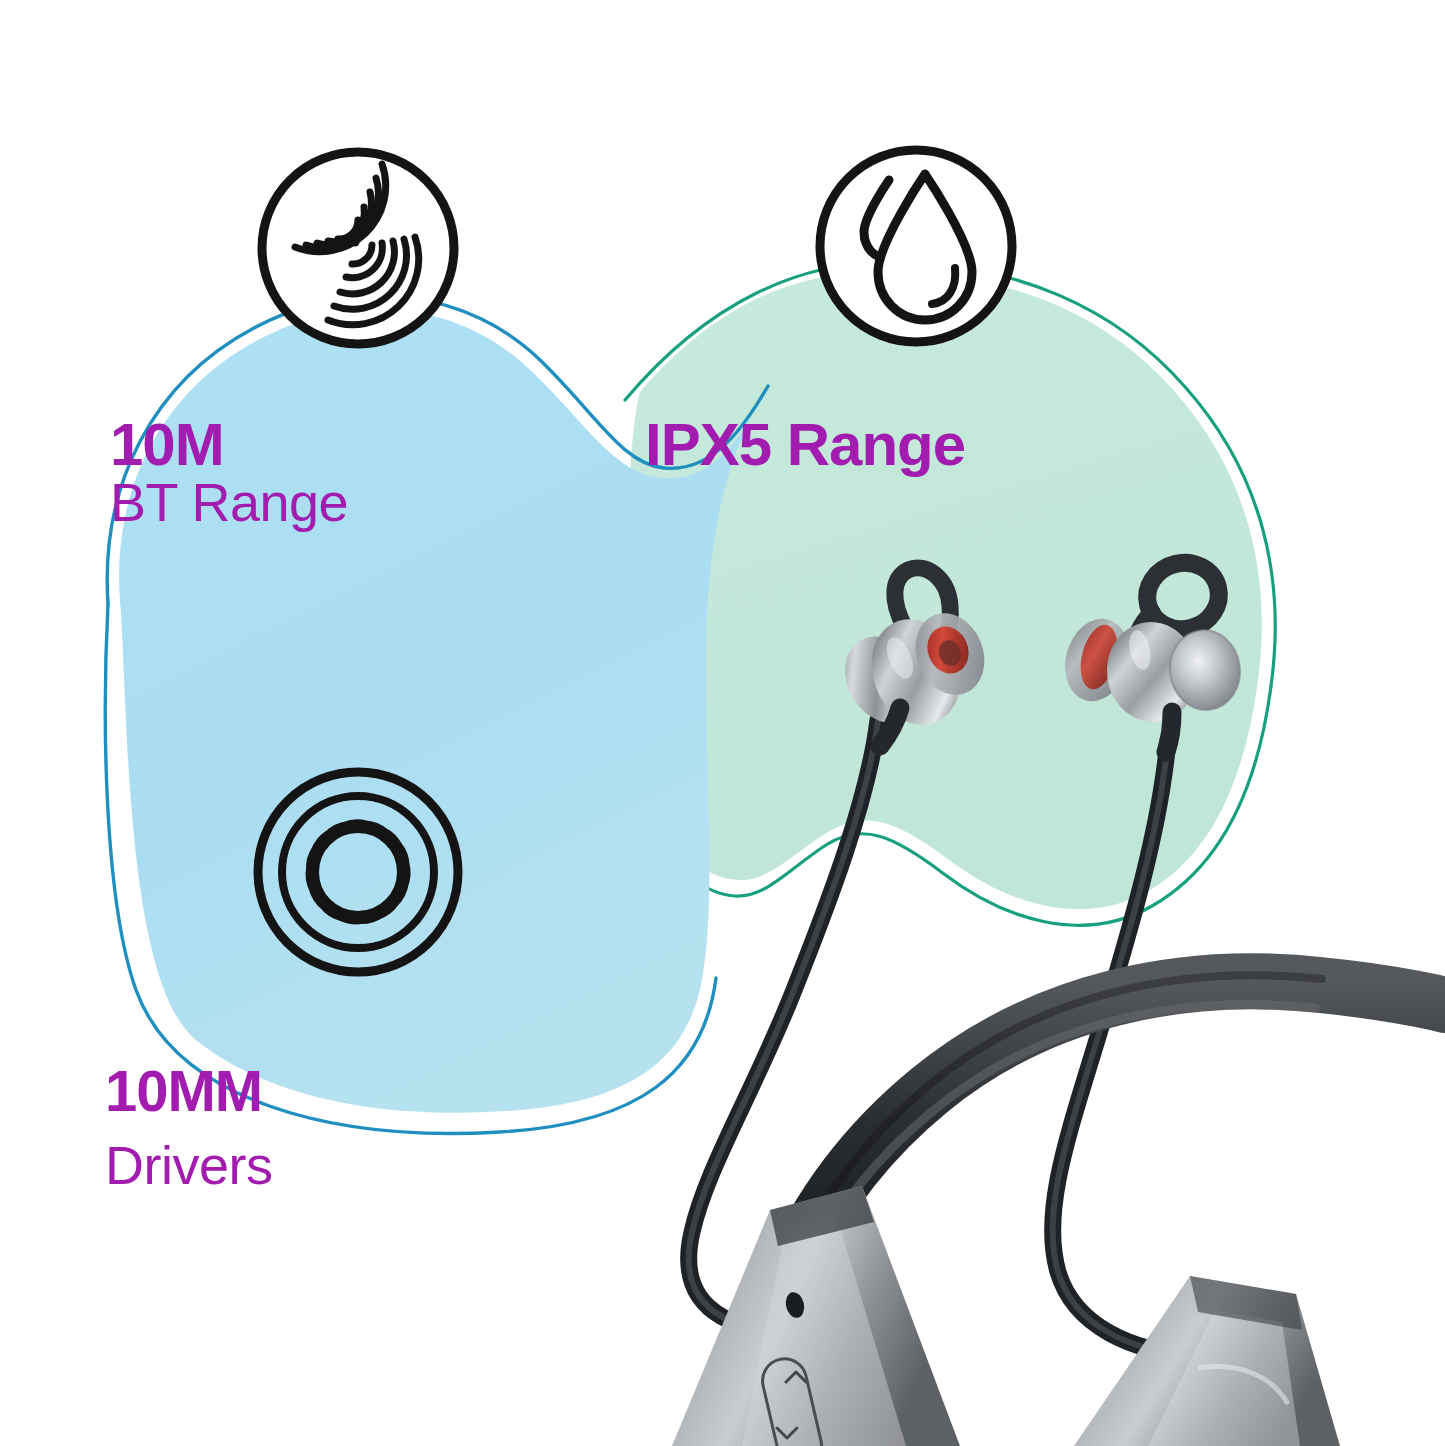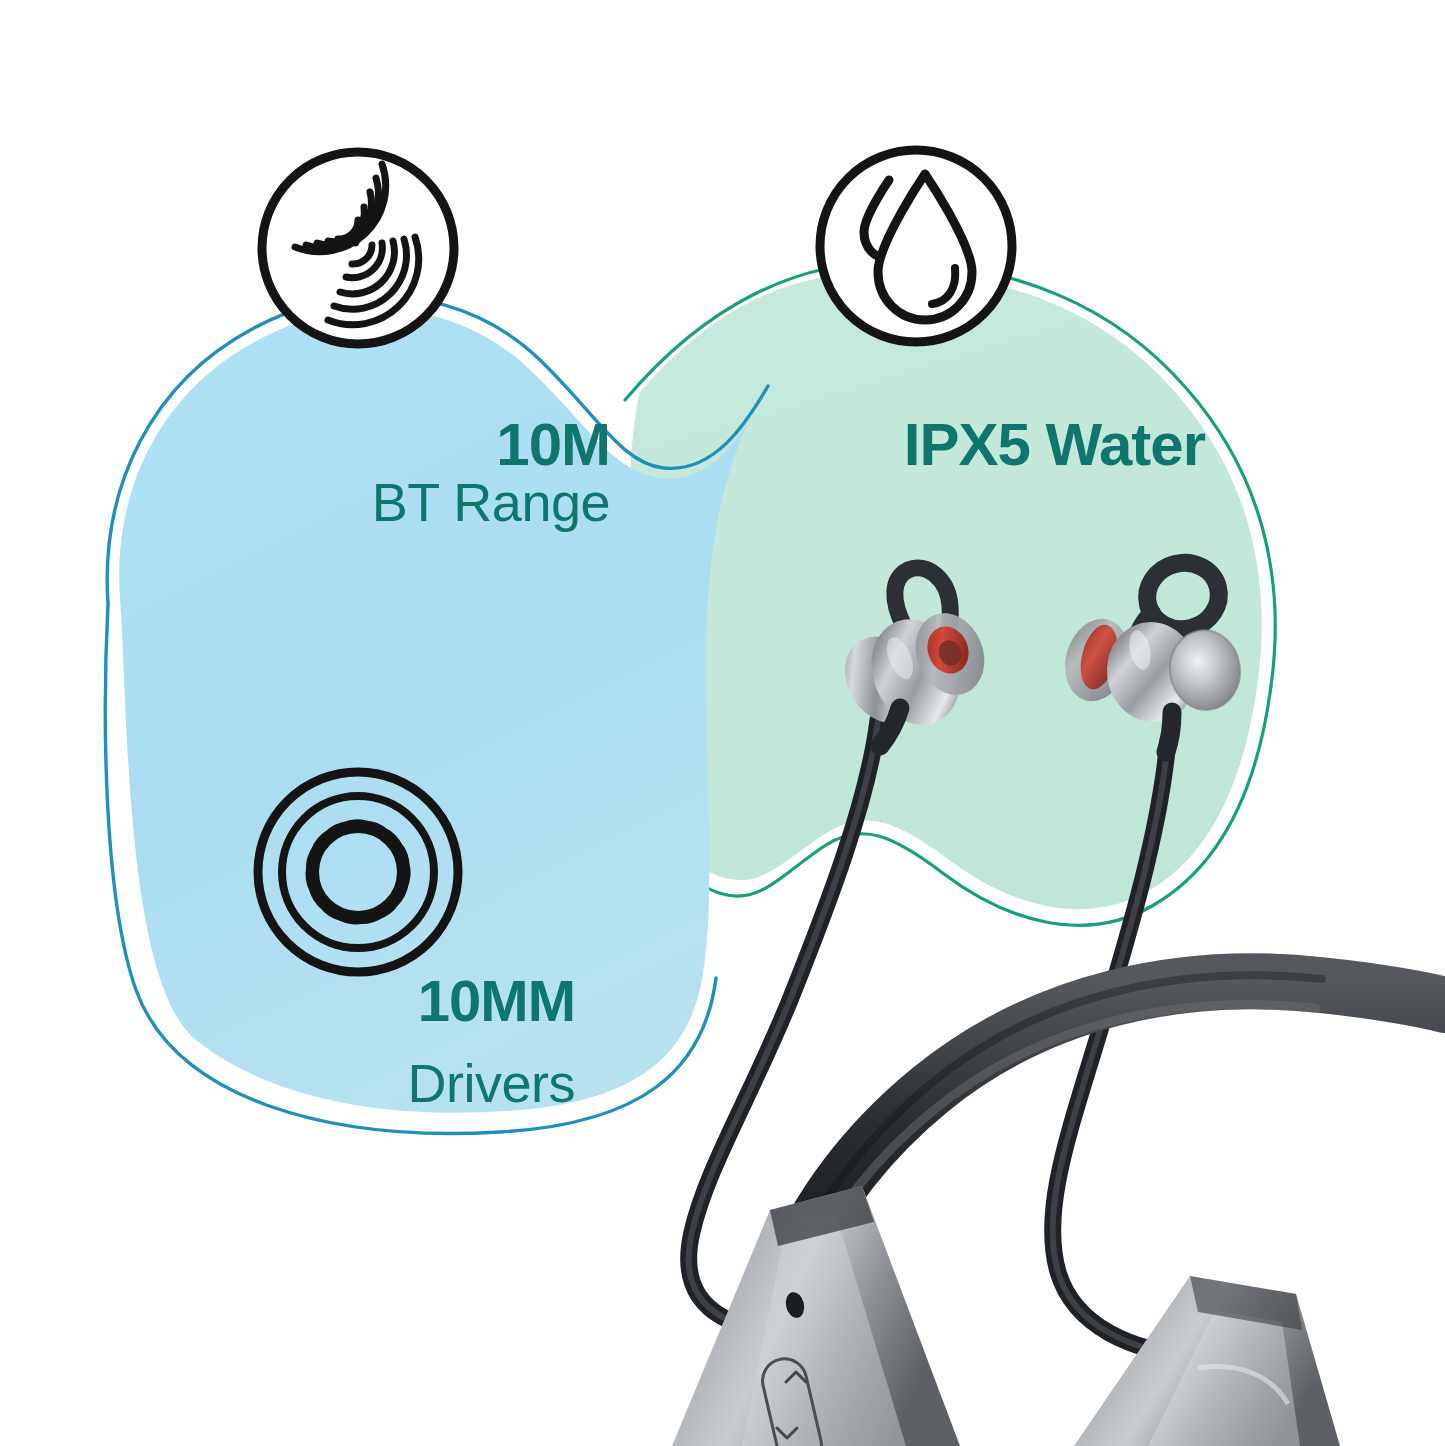--- a/index.html
+++ b/index.html
@@ -8,43 +8,43 @@
     background:#ffffff;
     font-family:"Liberation Sans", sans-serif;
     overflow:hidden;
     position:relative;
   }
   #stage{position:absolute;left:0;top:0;width:1445px;height:1446px;}
   svg.layer{position:absolute;left:0;top:0;width:1445px;height:1446px;overflow:visible;}
 
   .feat-label{
     position:absolute;
-    text-align:right;
-    color:#0f766e;
+    text-align:left;
+    color:#a21caf;
     line-height:1.0;
     white-space:nowrap;
     user-select:none;
   }
   .feat-value{
     font-size:60px;
     font-weight:bold;
     letter-spacing:-1px;
     display:block;
   }
   .feat-desc{
     font-size:54px;
     font-weight:normal;
     letter-spacing:-0.5px;
     display:block;
   }
   #label-bt{left:110px;top:415px;width:500px;}
   #label-ipx{left:645px;top:415px;width:560px;}
-  #label-drv{left:105px;top:972px;width:470px;}
+  #label-drv{left:105px;top:1062px;width:470px;}
   #label-drv .feat-value{font-size:58px;}
-  #label-drv .feat-desc{font-size:54px;margin-top:26px;}
+  #label-drv .feat-desc{font-size:54px;margin-top:18px;}
 </style>
 </head>
 <body>
 
 <div id="stage">
 
   <svg class="layer" viewBox="0 0 1445 1446">
     <defs>
       <linearGradient id="blueGrad" x1="0" y1="0" x2="0.4" y2="1">
         <stop offset="0%" stop-color="#AFE1F5"></stop>
@@ -304,21 +304,21 @@
       </g>
     </g>
   </svg>
 
   <div class="feat-label" id="label-bt">
     <span class="feat-value">10M</span>
     <span class="feat-desc">BT Range</span>
   </div>
 
   <div class="feat-label" id="label-ipx">
-    <span class="feat-value">IPX5 Water</span>
+    <span class="feat-value">IPX5 Range</span>
   </div>
 
   <div class="feat-label" id="label-drv">
     <span class="feat-value">10MM</span>
     <span class="feat-desc">Drivers</span>
   </div>
 
 </div>
 
 </body></html>

